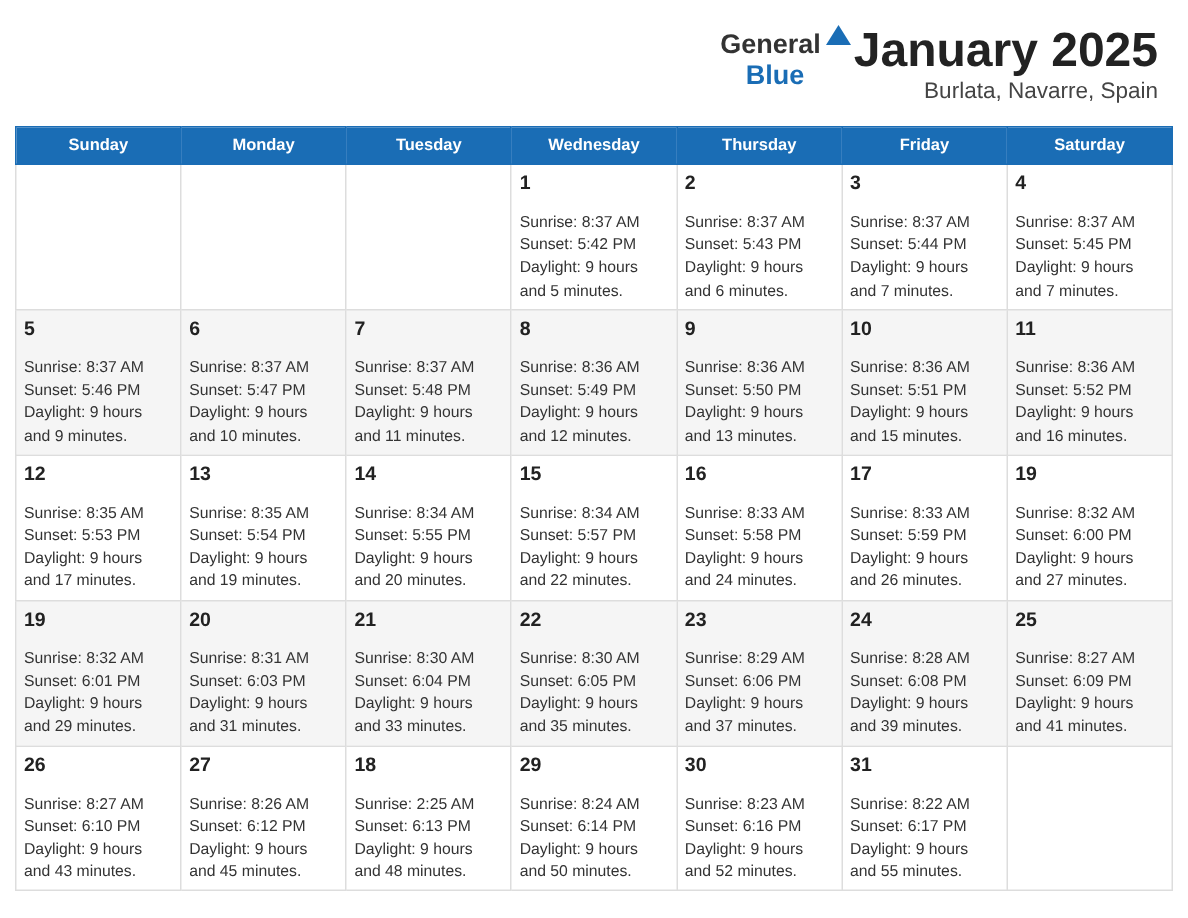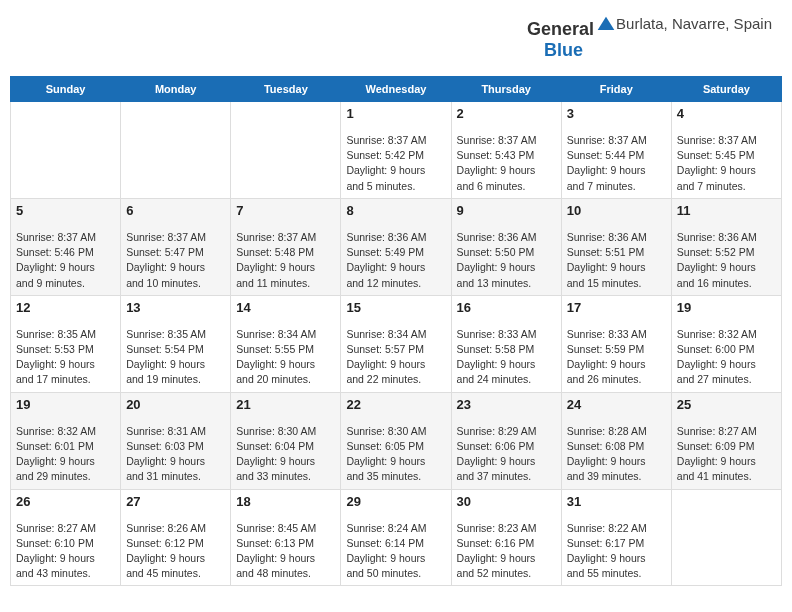--- a/index.html
+++ b/index.html
@@ -86,20 +86,21 @@
 <div class="header">
   <div class="logo">
     <div>
       <span style="font-size:18px;font-weight:bold;color:#333;">General</span><svg class="logo-icon" viewBox="0 0 24 24" xmlns="http://www.w3.org/2000/svg">
           <polygon points="12,2 22,18 2,18" fill="#1a6db5"></polygon>
         </svg><br>
       <span style="font-size:18px;font-weight:bold;color:#1a6db5;margin-left:17px;">Blue</span>
     </div>
   </div>
   <div class="title-block">
+    <div class="month-title">January 2025</div>
     <div class="location">Burlata, Navarre, Spain</div>
   </div>
 </div>
 
 <table class="calendar">
   <thead>
     <tr>
     <th>Sunday</th>
         <th>Monday</th>
         <th>Tuesday</th>
@@ -279,21 +280,21 @@
 Daylight: 9 hours and 43 minutes.</div>
         </td>
         <td>
           <div class="day-number">27</div>
           <div class="day-info" style="white-space: pre-line;">Sunrise: 8:26 AM
 Sunset: 6:12 PM
 Daylight: 9 hours and 45 minutes.</div>
         </td>
         <td>
           <div class="day-number">18</div>
-          <div class="day-info" style="white-space: pre-line;">Sunrise: 8:45 AM
+          <div class="day-info" style="white-space: pre-line;">Sunrise: 2:25 AM
 Sunset: 6:13 PM
 Daylight: 9 hours and 48 minutes.</div>
         </td>
         <td>
           <div class="day-number">29</div>
           <div class="day-info" style="white-space: pre-line;">Sunrise: 8:24 AM
 Sunset: 6:14 PM
 Daylight: 9 hours and 50 minutes.</div>
         </td>
         <td>

